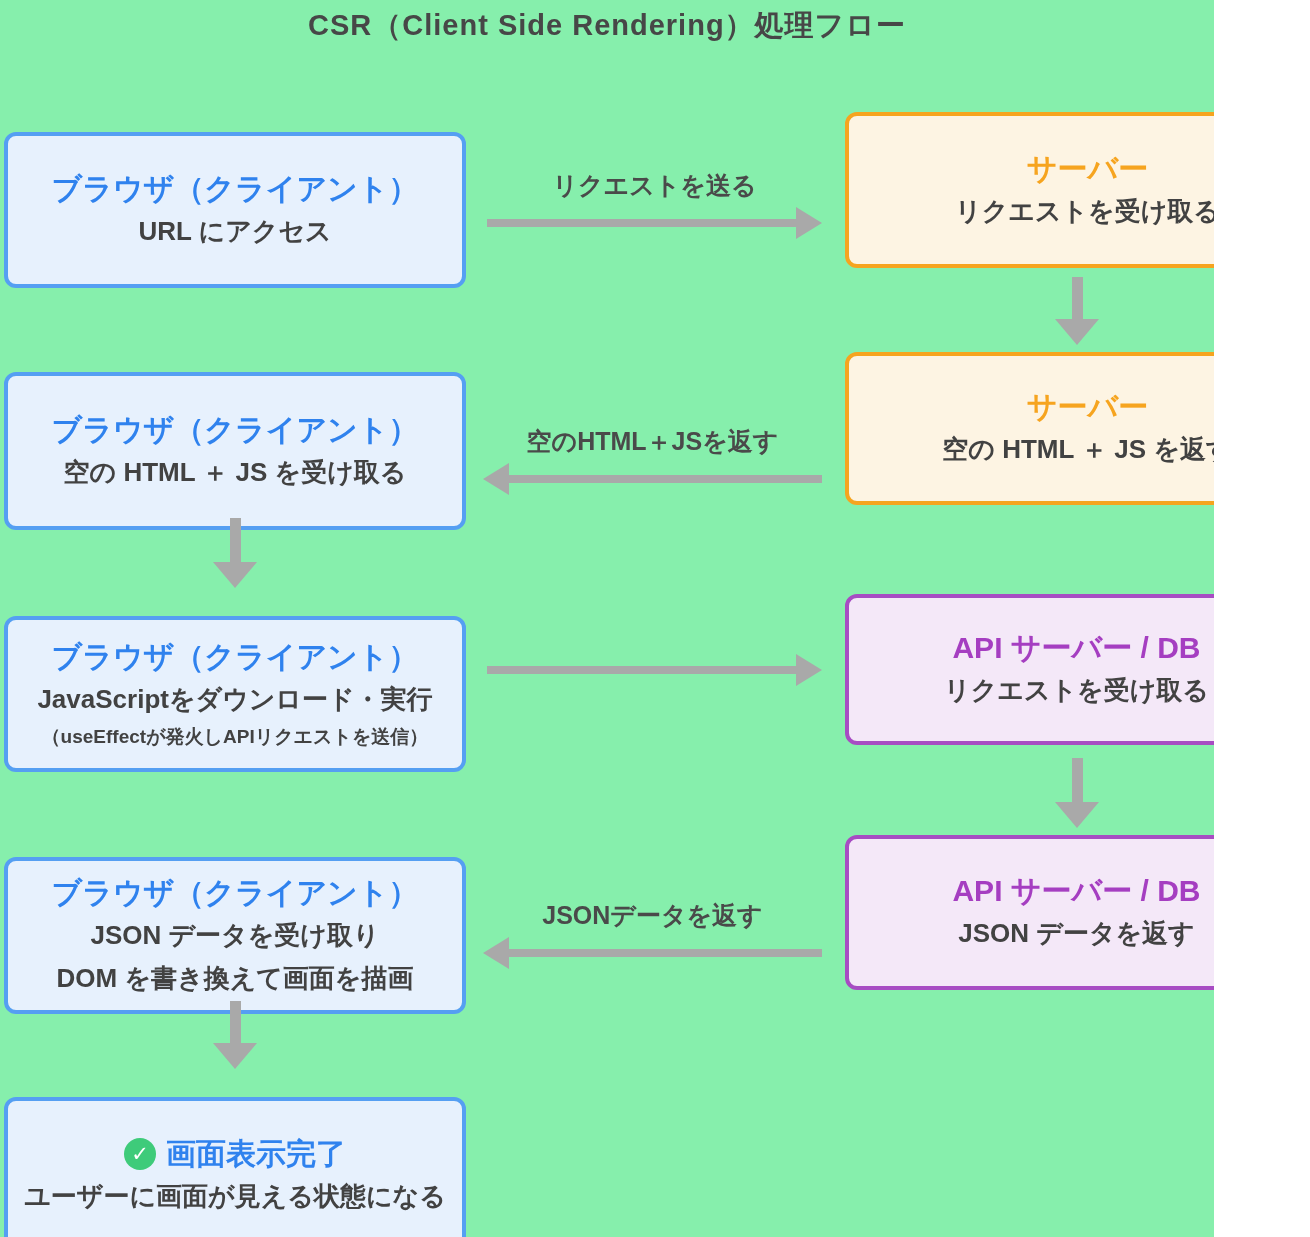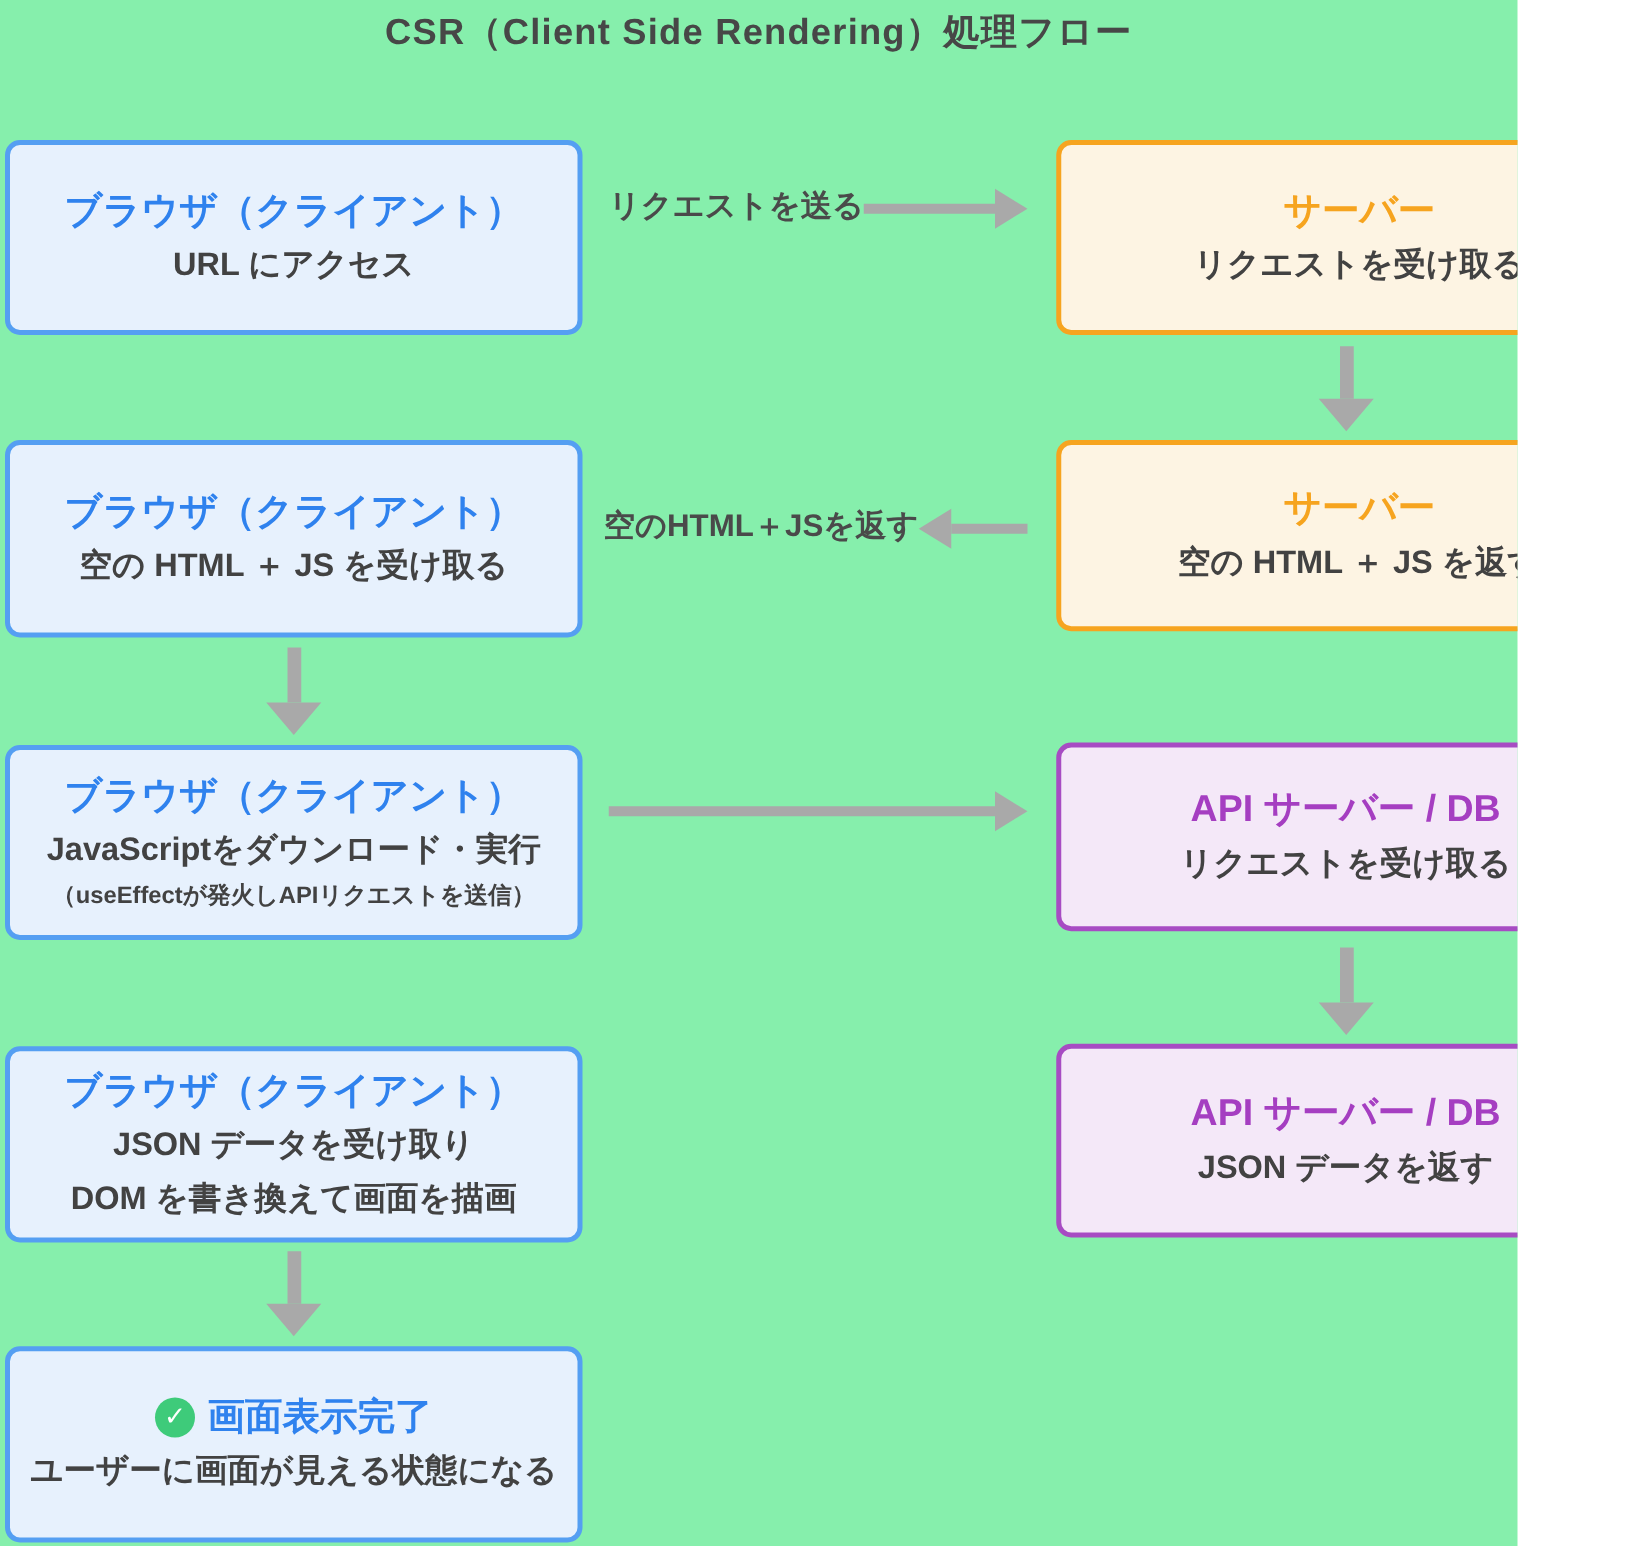--- a/index.html
+++ b/index.html
@@ -19,42 +19,42 @@
   .box{
     position:absolute;
     box-sizing:border-box;
     border-radius:12px;
     border:4px solid;
     display:flex;flex-direction:column;
     align-items:center;justify-content:center;
     gap:7px;padding:8px 6px;
     text-align:center;
   }
-  .box.left-col{left:4px;width:462px;}
+  .box.left-col{left:4px;width:462px;margin-top:20px;}
   .box.right-col{left:845px;width:463px;}
   .box.blue{background:var(--blue-bg,#e7f1fd);border-color:var(--blue-border,#559ff2);}
   .box.orange{background:var(--orange-bg,#fdf4e3);border-color:var(--orange-border,#f6a41f);padding-left:28px;}
   .box.purple{background:var(--purple-bg,#f4e8f8);border-color:var(--purple-border,#a74cc3);}
   .box-title{font-size:30px;line-height:1.2;}
   .blue .box-title{color:var(--blue-text,#2f82ee);}
   .orange .box-title{color:var(--orange-text,#f6a41f);}
   .purple .box-title{color:var(--purple-text,#a53ec1);}
   .box-line{font-size:26px;color:var(--text-dark,#424242);line-height:1.35;}
   .box-line.mid{font-size:26px;}
   .box-line.small{font-size:19px;}
   .title-row{display:flex;align-items:center;justify-content:center;gap:10px;}
   .check-circle{
     width:32px;height:32px;border-radius:50%;
     background:var(--check-green,#3ecb7a);
     color:#ffffff;font-size:21px;line-height:32px;
     display:inline-block;text-align:center;
     flex:0 0 auto;
   }
   
-  .h-arrow{position:absolute;display:flex;flex-direction:row;align-items:center;}
+  .h-arrow{position:absolute;display:flex;flex-direction:column;align-items:center;margin-top:21px;}
   .h-label{font-size:25px;color:#4a4a4a;margin-bottom:5px;white-space:nowrap;}
   .h-line{display:flex;align-items:center;width:100%;height:32px;}
   .h-shaft{flex:1;height:8px;background:var(--arrow-gray,#a9a9a9);}
   .h-head-right{
     width:0;height:0;
     border-top:16px solid transparent;border-bottom:16px solid transparent;
     border-left:26px solid var(--arrow-gray,#a9a9a9);
   }
   .h-head-left{
     width:0;height:0;
@@ -145,20 +145,27 @@
     <div class="v-shaft"></div>
     <div class="v-head"></div>
   </div>
 
   <div class="box blue left-col" style="top:837px;height:157px">
     <div class="box-title">ブラウザ（クライアント）</div>
     <div class="box-line mid">JSON データを受け取り</div>
     <div class="box-line mid">DOM を書き換えて画面を描画</div>
   </div>
 
+  <div class="h-arrow" style="left:483px;top:878px;width:339px">
+    <div class="h-label">JSONデータを返す</div>
+    <div class="h-line">
+      <div class="h-head-left"></div>
+      <div class="h-shaft"></div>
+    </div>
+  </div>
 
   <div class="box purple right-col" style="top:835px;height:155px">
     <div class="box-title">API サーバー / DB</div>
     <div class="box-line">JSON データを返す</div>
   </div>
 
   <div class="v-arrow" style="left:213px;top:1001px;height:68px">
     <div class="v-shaft"></div>
     <div class="v-head"></div>
   </div>

